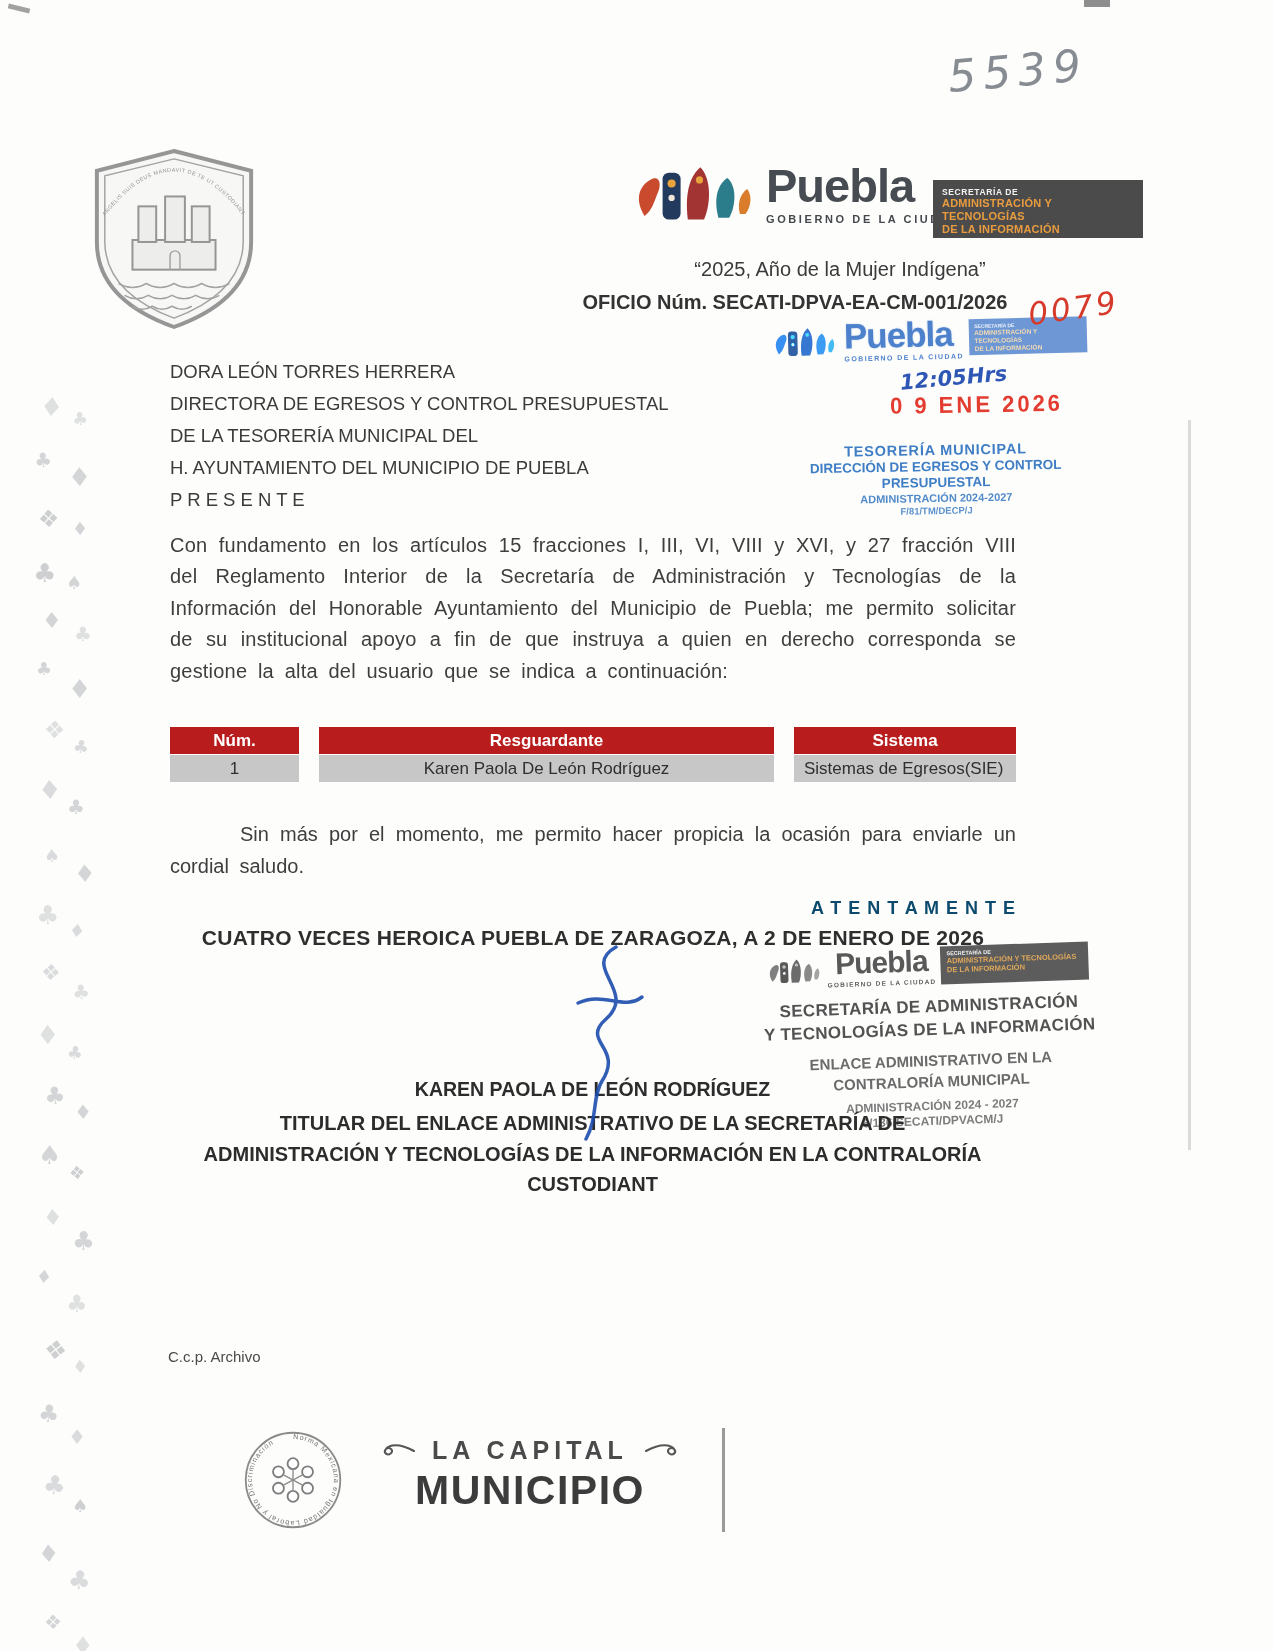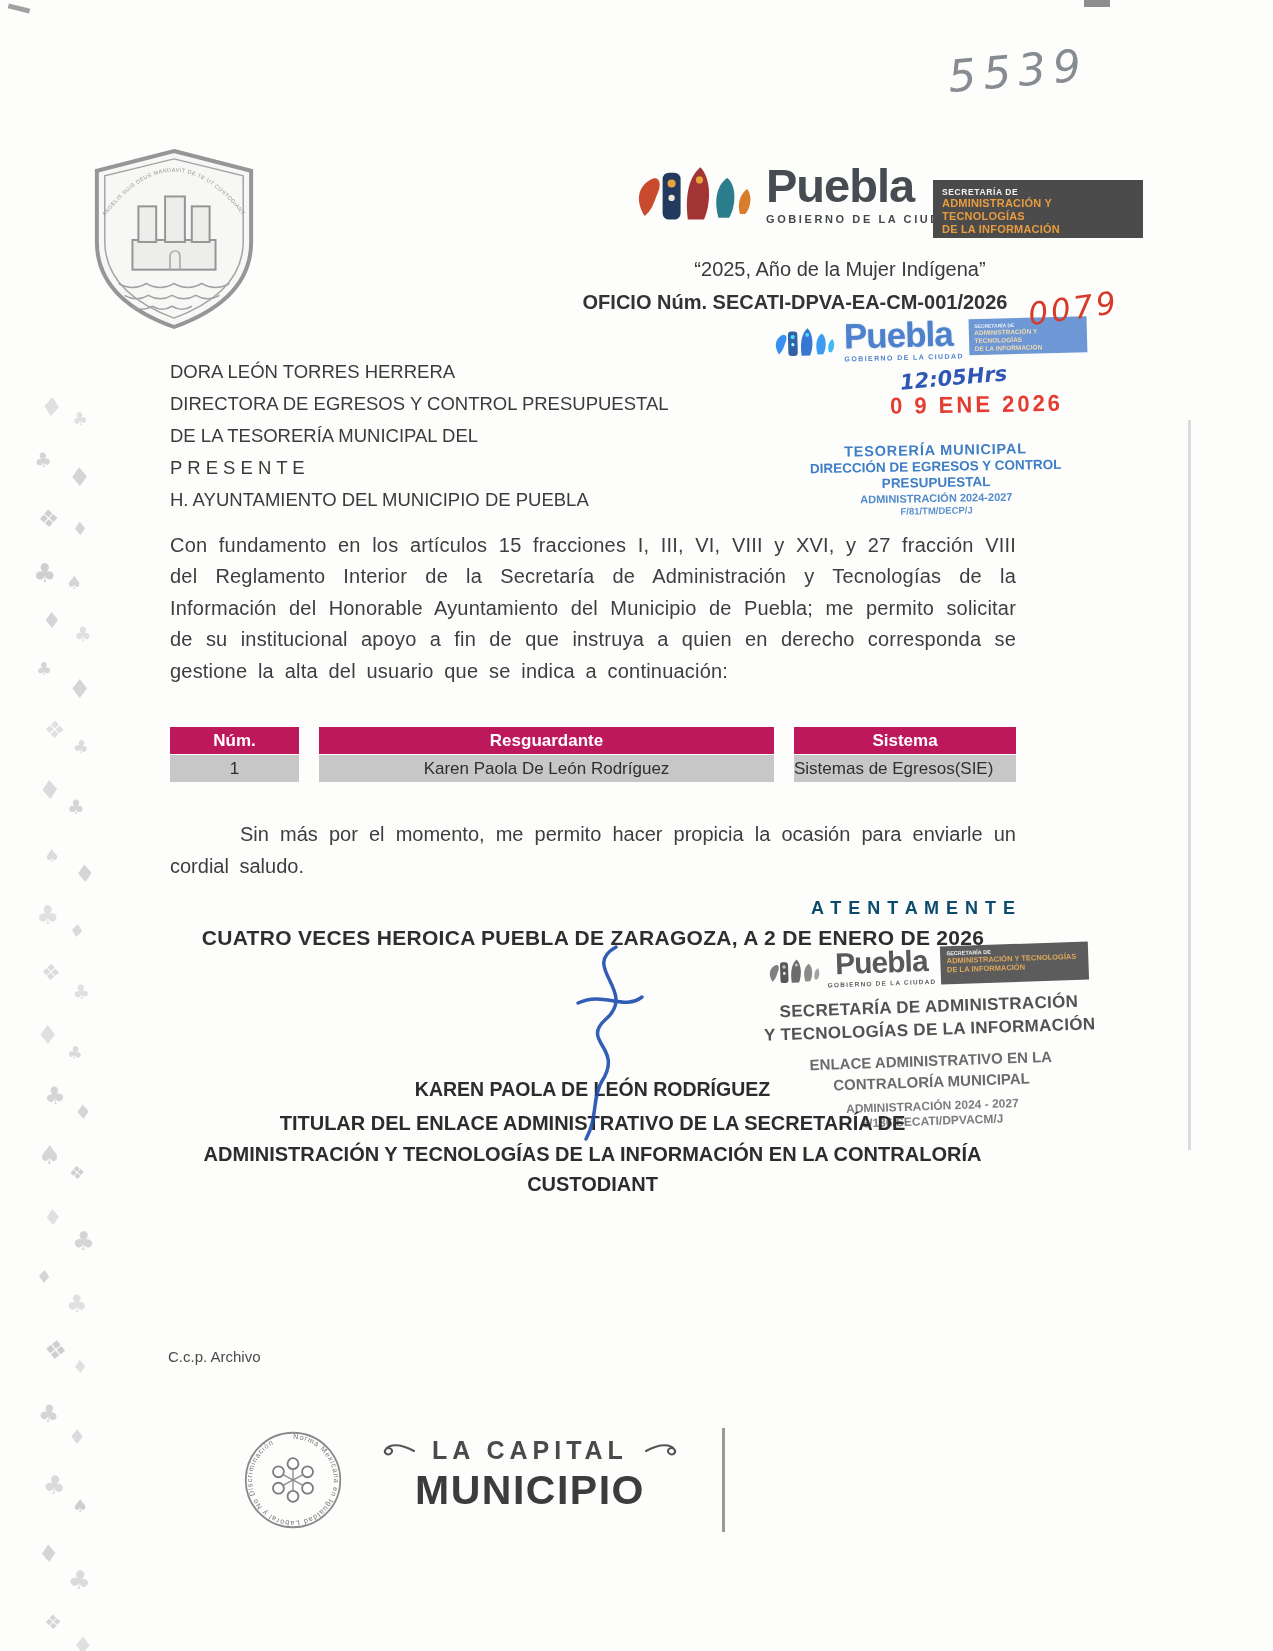--- a/index.html
+++ b/index.html
@@ -55,23 +55,23 @@
 
   .para1{left:170px;top:530px;width:846px;font-size:20px;line-height:31.4px;color:#3e3e3e;text-align:justify;word-spacing:5px;letter-spacing:.2px;z-index:2}
 
   
   .dtable{left:170px;top:727px;width:846px;z-index:2}
   .trow{display:flex}
   .trow + .trow{margin-top:1px}
   .tc{height:27px;line-height:27px;text-align:center;font-size:17px;overflow:hidden;white-space:nowrap}
   .tc + .tc{margin-left:20px}
   .c1{width:129px}.c2{width:455px}.c3{flex:1}
-  .thead .tc{background:#be185d;color:#fff;font-weight:700}
+  .thead .tc{background:#b91c1c;color:#fff;font-weight:700}
   .tbody .tc{background:#c7c7c7;color:#2f2f2f}
-  .tbody .c3{text-align:left;padding-left:0}
+  .tbody .c3{text-align:left;padding-left:10px}
 
   .para2{left:170px;top:818px;width:846px;font-size:20px;line-height:32px;color:#3e3e3e;text-align:justify;word-spacing:5px;text-indent:70px;z-index:2}
 
   .atent{left:170px;top:898px;width:846px;text-align:right;font-size:18px;font-weight:700;letter-spacing:1px;color:#0c4a6e;z-index:2}
   .place-date{left:170px;top:926px;width:846px;text-align:center;font-size:21px;font-weight:700;letter-spacing:.3px;color:#2e2e2e;z-index:2}
 
   .signature{left:520px;top:938px;z-index:7}
 
   
   .gray-stamp{left:762px;top:946px;width:336px;transform:rotate(-2deg);text-align:center;z-index:3}
@@ -239,22 +239,22 @@
     <div class="bo2">DIRECCIÓN DE EGRESOS Y CONTROL</div>
     <div class="bo2">PRESUPUESTAL</div>
     <div class="bo3">ADMINISTRACIÓN 2024-2027</div>
     <div class="bo4">F/81/TM/DECP/J</div>
   </div>
 
   <div class="abs recipient">
     <div>DORA LEÓN TORRES HERRERA</div>
     <div>DIRECTORA DE EGRESOS Y CONTROL PRESUPUESTAL</div>
     <div>DE LA TESORERÍA MUNICIPAL DEL</div>
+    <div>H. AYUNTAMIENTO DEL MUNICIPIO DE PUEBLA</div>
     <div>P R E S E N T E</div>
-    <div>H. AYUNTAMIENTO DEL MUNICIPIO DE PUEBLA</div>
   </div>
 
   <div class="abs para1">Con fundamento en los artículos 15 fracciones I, III, VI, VIII y XVI, y 27 fracción VIII del Reglamento Interior de la Secretaría de Administración y Tecnologías de la Información del Honorable Ayuntamiento del Municipio de Puebla; me permito solicitar de su institucional apoyo a fin de que instruya a quien en derecho corresponda se gestione la alta del usuario que se indica a continuación:</div>
 
   <div class="abs dtable">
     <div class="trow thead">
       <div class="tc c1">Núm.</div>
       <div class="tc c2">Resguardante</div>
       <div class="tc c3">Sistema</div>
     </div>

